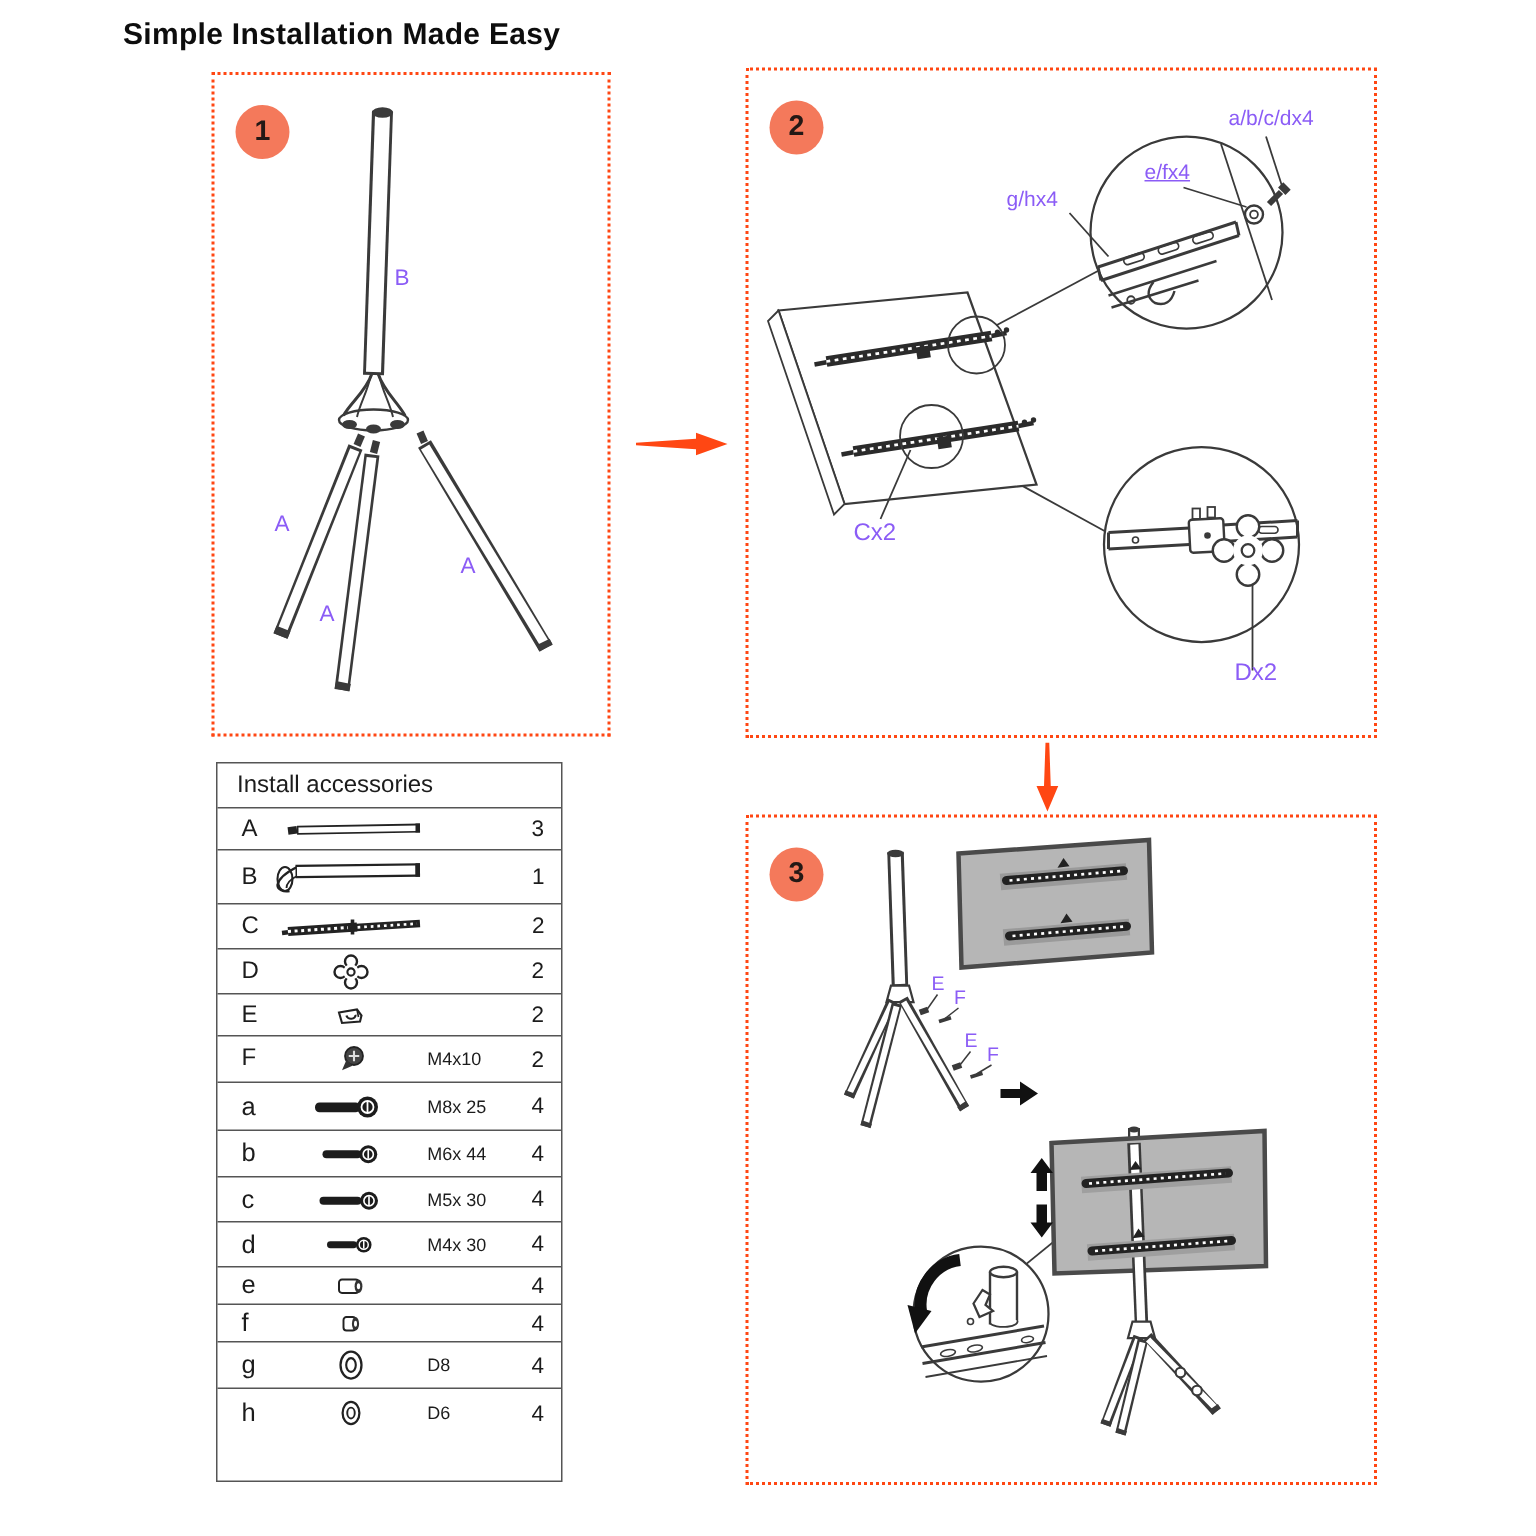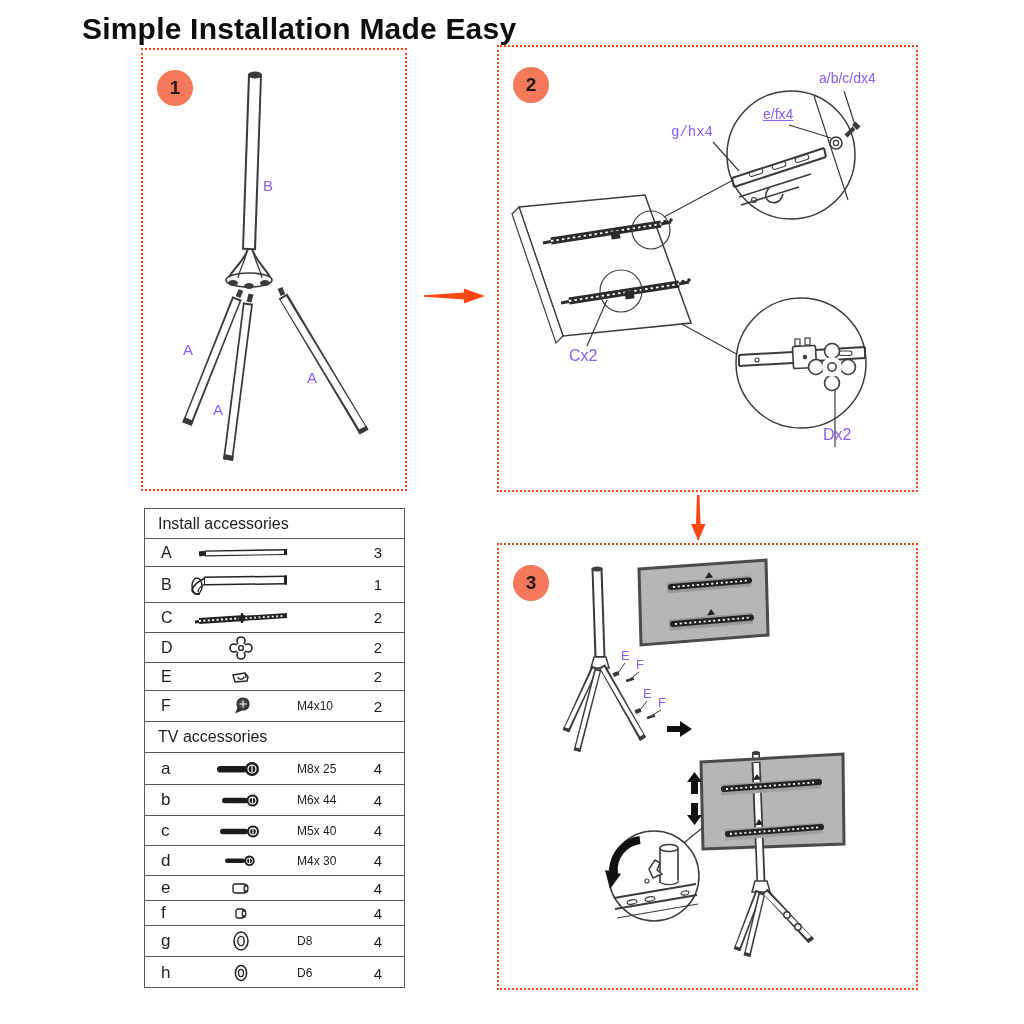--- a/index.html
+++ b/index.html
@@ -1,21 +1,21 @@
 <!DOCTYPE html>
 <html><head>
 <meta charset="utf-8">
 <style>
   html,body{margin:0;padding:0;}
   body{
     width:1024px;height:1024px;position:relative;background:#ffffff;
     font-family:"Liberation Sans", sans-serif;color:#222;overflow:hidden;
   }
   .title{
-    position:absolute;left:82px;top:12px;font-size:30px;font-weight:bold;color:#0d0d0d;
+    position:absolute;left:82px;top:12px;font-size:20px;font-weight:bold;color:#0d0d0d;
     letter-spacing:0.2px;
   }
   .stepbox{
     position:absolute;border:2px dotted #FF4713;background:#fff;box-sizing:border-box;
   }
   #box1{left:141px;top:48px;width:266px;height:443px;}
   #box2{left:497px;top:45px;width:421px;height:447px;}
   #box3{left:497px;top:543px;width:421px;height:447px;}
   .badge{
     position:absolute;left:14px;top:20px;width:36px;height:36px;border-radius:50%;
@@ -23,21 +23,21 @@
     display:flex;align-items:center;justify-content:center;z-index:5;
   }
   .dsvg{position:absolute;left:0;top:0;}
   .dlabel{position:absolute;color:#8b5cf6;font-size:15px;line-height:1;z-index:4;}
   .callout{font-size:14px;}
   .biglab{font-size:16px;}
   .smlab{font-size:13px;}
   .arrowwrap{position:absolute;}
   
   #ptable{
-    position:absolute;left:144px;top:508px;width:261px;height:480px;
+    position:absolute;left:144px;top:508px;width:231px;height:480px;
     border:1.5px solid #555;box-sizing:border-box;
   }
   .trow{
     display:flex;align-items:center;border-bottom:1.5px solid #555;box-sizing:border-box;
   }
   .trow:last-child{border-bottom:none;}
   .thead{font-size:16px;color:#1c1c1c;padding-left:13px;}
   .c-label{width:40px;padding-left:16px;font-size:16px;color:#1c1c1c;box-sizing:border-box;}
   .lc{font-size:17px;}
   .c-icon{width:112px;display:flex;align-items:center;justify-content:center;}
@@ -166,23 +166,23 @@
     <circle cx="349" cy="320" r="7.5" fill="#ffffff" stroke="#3a3a3a" stroke-width="1.6"></circle>
     <circle cx="333" cy="336" r="7.5" fill="#ffffff" stroke="#3a3a3a" stroke-width="1.6"></circle>
     <circle cx="317" cy="320" r="7.5" fill="#ffffff" stroke="#3a3a3a" stroke-width="1.6"></circle>
     <circle cx="333" cy="320" r="10" fill="#ffffff"></circle>
     <circle cx="333" cy="320" r="4.2" fill="none" stroke="#3a3a3a" stroke-width="1.5"></circle>
 
     <line x1="336" y1="342" x2="336" y2="400" stroke="#3a3a3a" stroke-width="1.2"></line>
   </svg>
   <span class="dlabel callout" style="left:320px;top:24px;">a/b/c/dx4</span>
   <span class="dlabel callout" style="left:264px;top:60px;text-decoration:underline;">e/fx4</span>
-  <span class="dlabel callout" style="left:172px;top:78px;font-family:Liberation Mono, monospace;">g/hx4</span>
+  <span class="dlabel callout" style="left:172px;top:78px;">g/hx4</span>
   <span class="dlabel biglab" style="left:70px;top:301px;">Cx2</span>
-  <span class="dlabel biglab" style="left:324px;top:380px;">Dx2</span>
+  <span class="dlabel biglab" style="left:324px;top:394px;">Dx2</span>
 </div>
 
 <div class="arrowwrap" style="left:689px;top:495px;">
   <svg width="20" height="47" viewBox="0 0 20 47">
     <polygon points="8,0 10.5,0 11.5,29 16.5,29 9.3,46 2,29 7,29" fill="#FF4713"></polygon>
   </svg>
 </div>
 
 <div id="box3" class="stepbox">
   <div class="badge">3</div>
@@ -362,21 +362,20 @@
           <circle cx="13" cy="7" r="6" fill="#444" stroke="#222" stroke-width="1.2"></circle>
           <line x1="9.5" y1="7" x2="16.5" y2="7" stroke="#ddd" stroke-width="1.4"></line>
           <line x1="13" y1="3.5" x2="13" y2="10.5" stroke="#ddd" stroke-width="1.4"></line>
           <polygon points="8,9.5 12,13.5 5,16.5" fill="#333"></polygon>
         </svg>
     </span>
     <span class="c-size">M4x10</span>
     <span class="c-qty">2</span>
   </div>
 
-  <div class="trow h31 thead">TV accessories</div>
 
   <div class="trow h32">
     <span class="c-label lc">a</span>
     <span class="c-icon">
       <svg width="56" height="16" viewBox="0 0 56 16">
           <rect x="4" y="5" width="30" height="6.5" rx="3" fill="#1c1c1c"></rect>
           <circle cx="39" cy="8" r="7" fill="#1c1c1c"></circle>
           <circle cx="39" cy="8" r="4" fill="none" stroke="#fff" stroke-width="1.2"></circle>
           <line x1="39" y1="4.5" x2="39" y2="11.5" stroke="#fff" stroke-width="1.2"></line>
         </svg>
@@ -402,21 +401,21 @@
   <div class="trow h30">
     <span class="c-label lc">c</span>
     <span class="c-icon">
       <svg width="50" height="14" viewBox="0 0 50 14">
           <rect x="4" y="4.8" width="28" height="5.4" rx="2.7" fill="#1c1c1c"></rect>
           <circle cx="37" cy="7.5" r="6" fill="#1c1c1c"></circle>
           <circle cx="37" cy="7.5" r="3.4" fill="none" stroke="#fff" stroke-width="1.1"></circle>
           <line x1="37" y1="4.5" x2="37" y2="10.5" stroke="#fff" stroke-width="1.1"></line>
         </svg>
     </span>
-    <span class="c-size">M5x 40</span>
+    <span class="c-size">M5x 30</span>
     <span class="c-qty">4</span>
   </div>
 
   <div class="trow h30">
     <span class="c-label lc">d</span>
     <span class="c-icon">
       <svg width="44" height="13" viewBox="0 0 44 13">
           <rect x="6" y="4.5" width="20" height="4.6" rx="2.3" fill="#1c1c1c"></rect>
           <circle cx="30.5" cy="6.8" r="5.2" fill="#1c1c1c"></circle>
           <circle cx="30.5" cy="6.8" r="3" fill="none" stroke="#fff" stroke-width="1"></circle>

